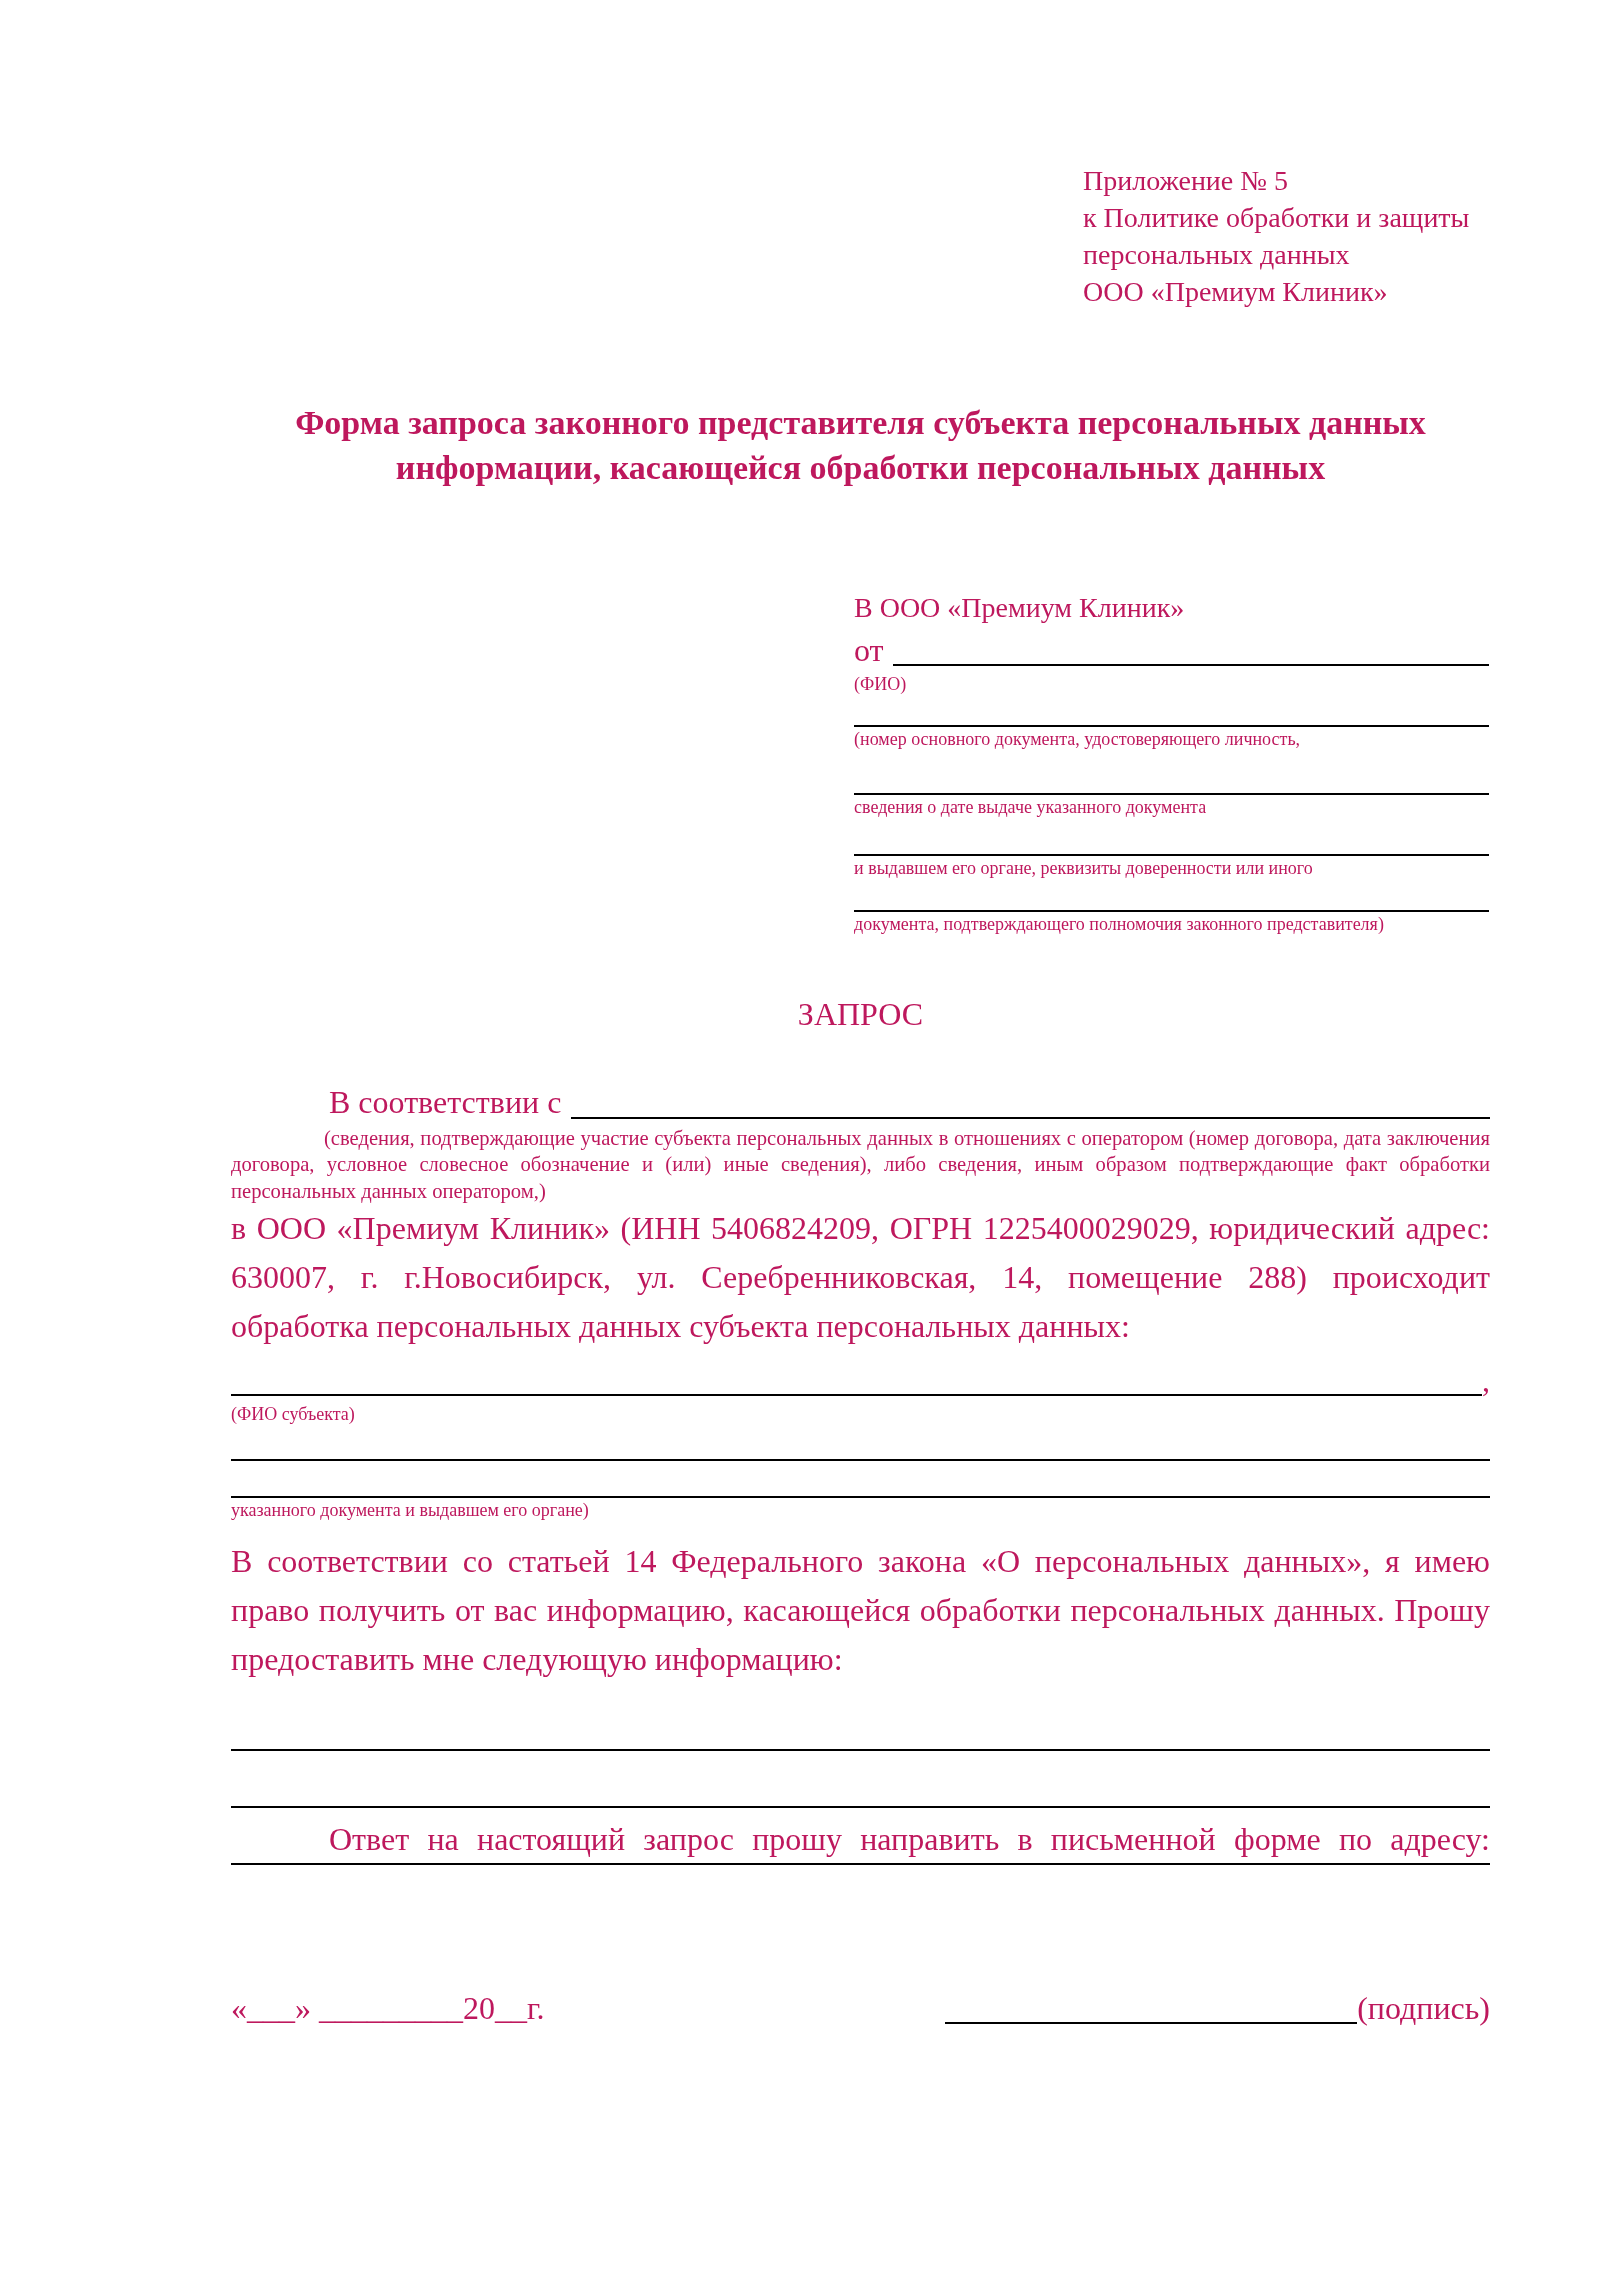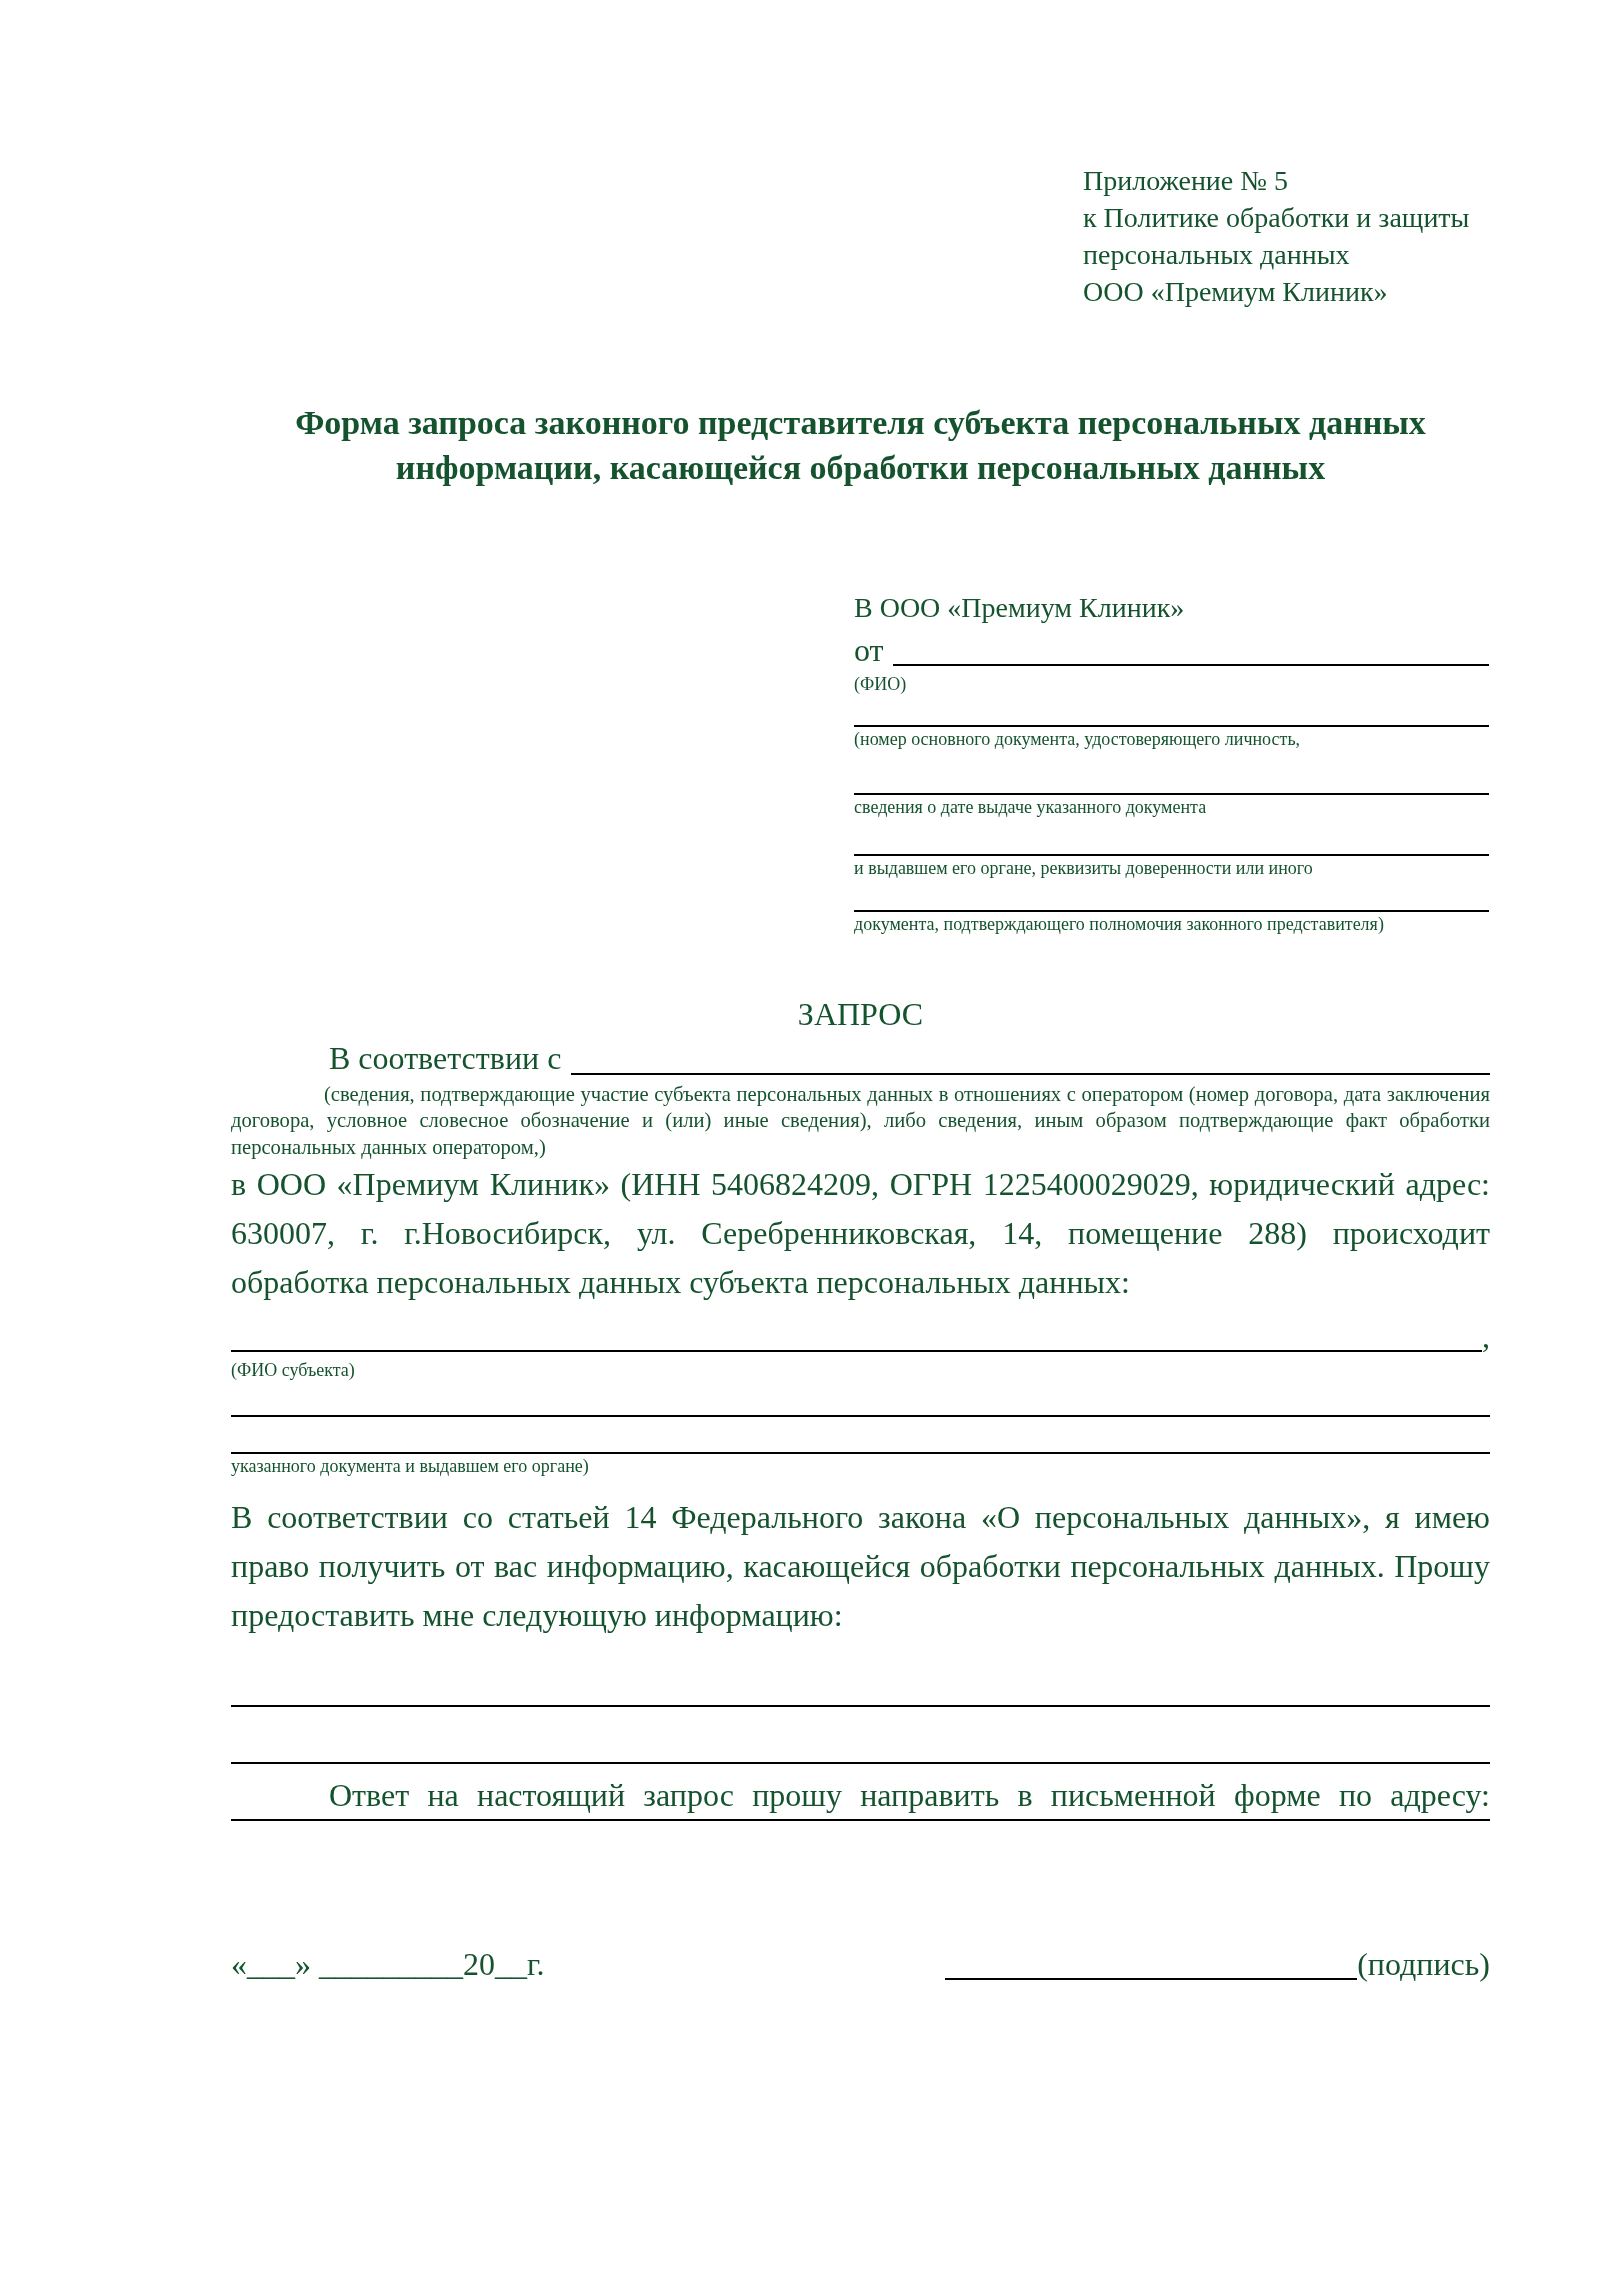--- a/index.html
+++ b/index.html
@@ -6,21 +6,21 @@
     margin: 0;
     padding: 0;
     background: #ffffff;
   }
   .page {
     position: relative;
     width: 1621px;
     height: 2293px;
     box-sizing: border-box;
     background: #ffffff;
-    color: #14532d;
+    color: #be185d;
     font-family: "Liberation Serif", "DejaVu Serif", serif;
     font-size: 32px;
     padding: 162px 131px 10px 231px;
     overflow: hidden;
   }
 
   
   .appendix {
     margin-left: 852px;
     width: 421px;
@@ -69,20 +69,21 @@
   
   .req-heading {
     margin-top: 55px;
     text-align: center;
     font-size: 32px;
     line-height: 43px;
   }
   .intro-row {
     display: flex;
     line-height: 45px;
+    margin-top: 44px;
   }
   .intro-row .label { white-space: nowrap; padding-left: 98px; padding-right: 9.8px; }
   .fine-print {
     font-size: 20.6px;
     line-height: 26.5px;
     text-align: justify;
     text-indent: 93px;
   }
   .para {
     text-align: justify;

